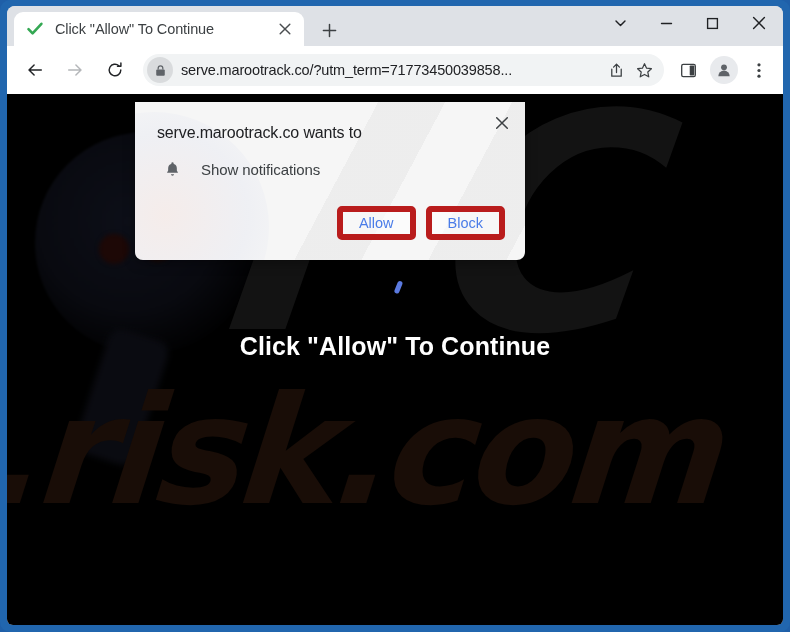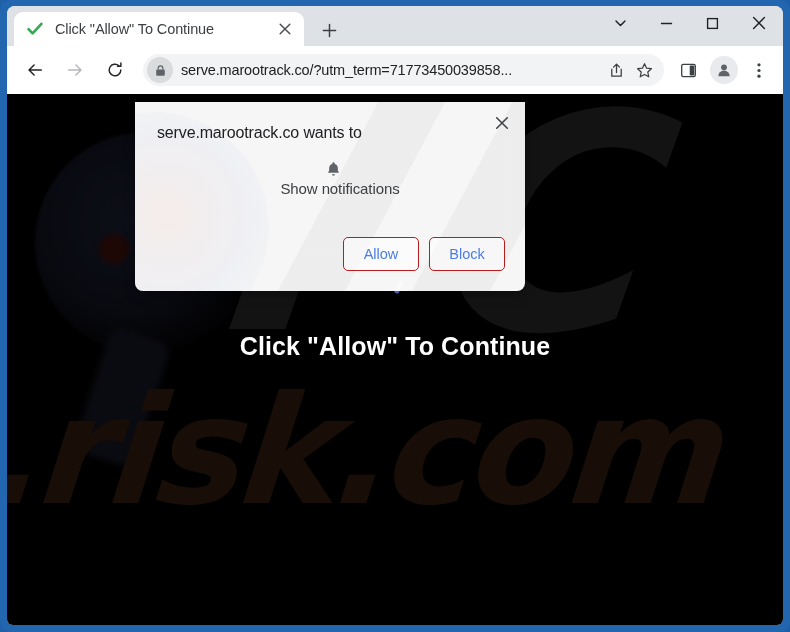--- a/index.html
+++ b/index.html
@@ -312,22 +312,21 @@
     font-size: 16px;
     color: #202124;
     letter-spacing: -0.15px;
     margin-bottom: 16px;
   }
   #perm-row {
     position: relative;
     z-index: 2;
     display: flex;
     align-items: center;
-    margin-bottom: 40px;
-    flex-direction: column;
+    margin-bottom: 26px;
   }
   #perm-bell-icon {
     width: 22px; height: 22px;
     flex: 0 0 22px;
     display: flex; align-items: center; justify-content: center;
     color: #5f6368;
     margin-left: 4px;
   }
   #perm-row-label {
     margin-left: 18px;
@@ -339,21 +338,21 @@
     position: relative;
     z-index: 2;
     display: flex;
     justify-content: flex-end;
     gap: 10px;
   }
   .perm-btn {
     min-width: 76px;
     height: 34px;
     padding: 0 16px;
-    border: 1px solid #b91c1c;
+    border: 6px solid #b91c1c;
     border-radius: 5px;
     background: rgba(255,255,255,0.55);
     color: #4a7ce8;
     font-size: 14.5px;
     font-family: "Liberation Sans", sans-serif;
     display: flex; align-items: center; justify-content: center;
   }
 </style>
 </head>
 <body>

